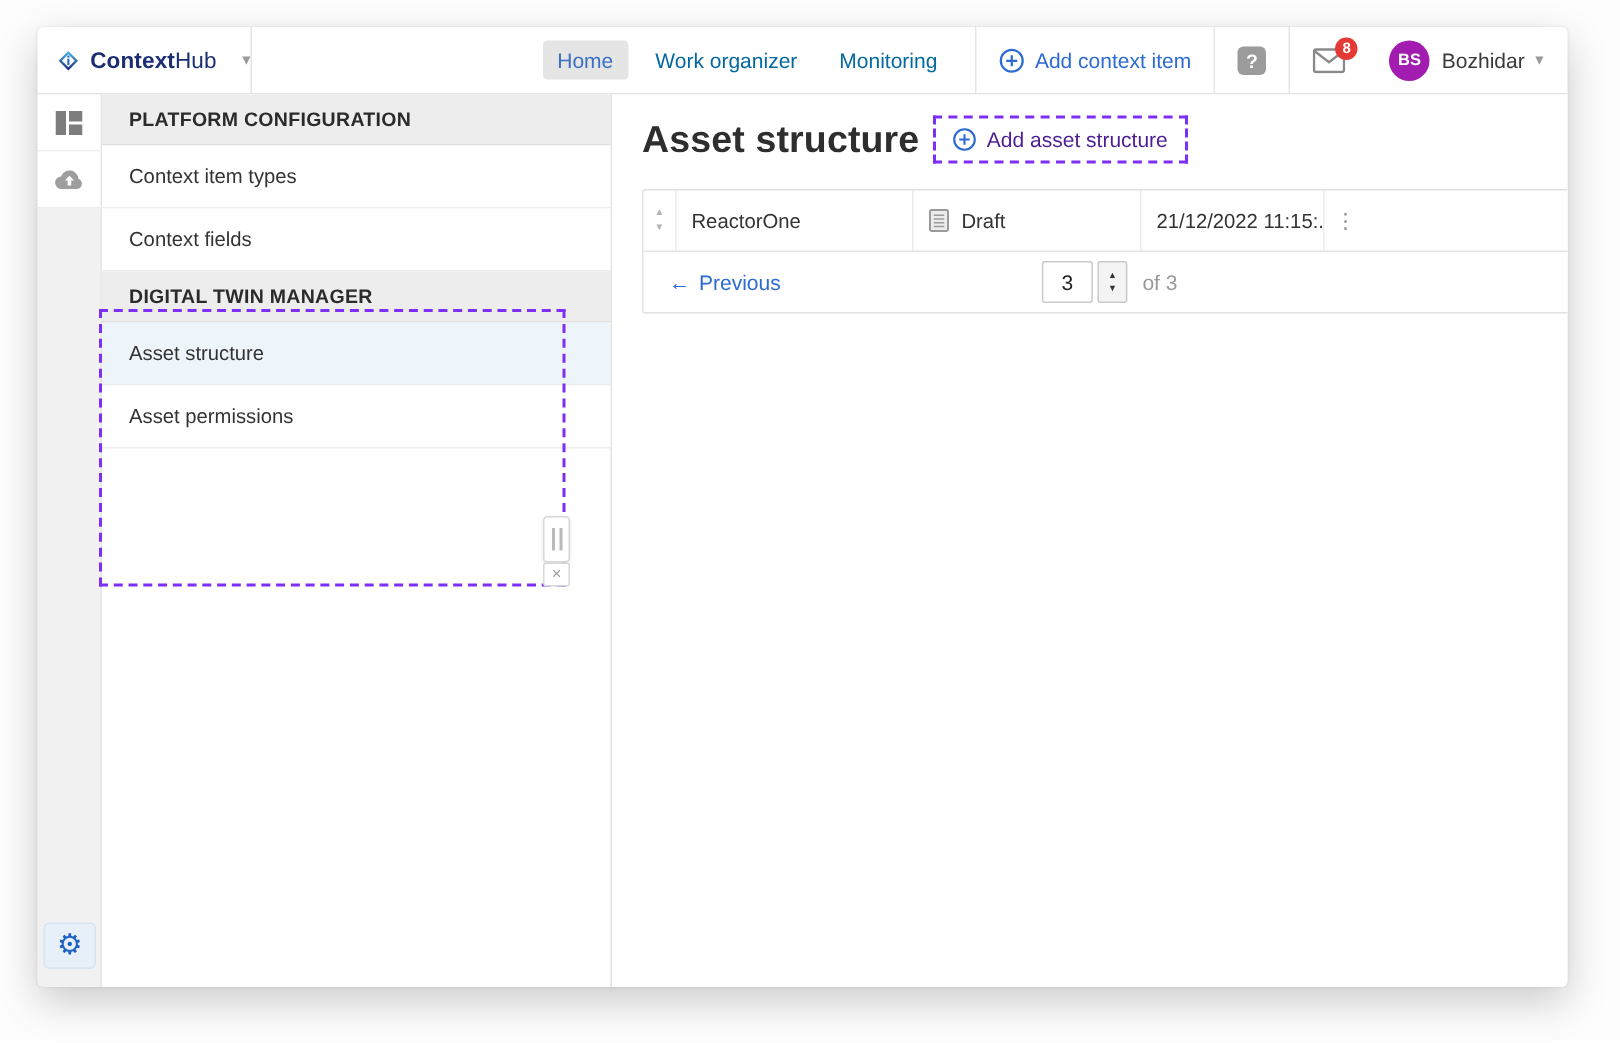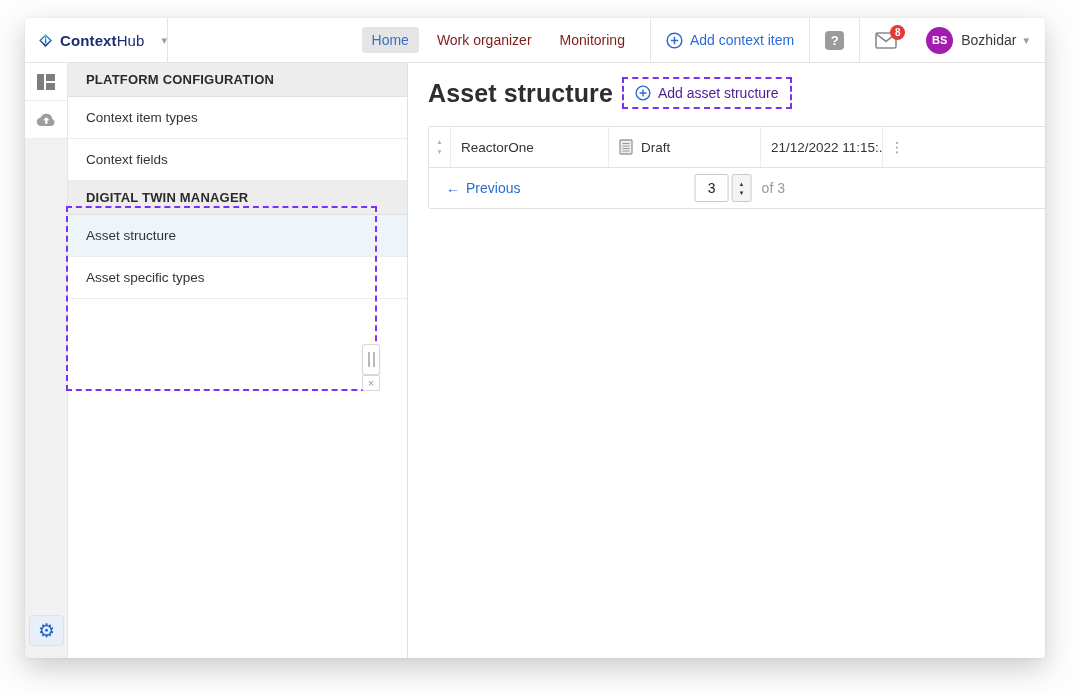--- a/index.html
+++ b/index.html
@@ -10,21 +10,21 @@
 
   
   .topbar { height:45px; display:flex; align-items:stretch; border-bottom:1px solid #e4e4e4; background:#fff; }
   .logo-section { width:143px; border-right:1px solid #e4e4e4; display:flex; align-items:center; padding-left:13px; gap:7px; flex:none; cursor:pointer; }
   .brand { font-size:15px; color:#1c2e72; letter-spacing:.1px; white-space:nowrap; }
   .brand b { font-weight:bold; }
   .chev { color:#9b9b9b; font-size:11px; line-height:1; }
   .logo-section .chev { margin-left:10px; }
 
   .topbar-right { margin-left:auto; display:flex; align-items:center; padding-right:16px; }
-  .nav-tab { font-size:14px; color:#7f1d1d; padding:5px 10px; border-radius:3px; margin-left:8px; cursor:pointer; white-space:nowrap; }
+  .nav-tab { font-size:14px; color:#0369a1; padding:5px 10px; border-radius:3px; margin-left:8px; cursor:pointer; white-space:nowrap; }
   .nav-tab.active { background:#e5e5e5; color:#3a6fc4; }
   .tb-sep { width:1px; align-self:stretch; background:#e6e6e6; margin:0 15px; }
   .add-btn { display:flex; align-items:center; gap:7px; font-size:14px; color:#2b6bd3; cursor:pointer; white-space:nowrap; }
   .help-btn { width:19px; height:19px; border-radius:4px; background:#9b9b9b; color:#fff; font-size:13px; font-weight:bold;
               display:flex; align-items:center; justify-content:center; cursor:pointer; }
   .mail-wrap { position:relative; margin:0 0 0 0; cursor:pointer; display:flex; align-items:center; }
   .badge { position:absolute; top:-7px; right:-8px; min-width:15px; height:15px; border-radius:50%; background:#e53935;
            color:#fff; font-size:10px; font-weight:bold; display:flex; align-items:center; justify-content:center; }
   .avatar { width:27px; height:27px; border-radius:50%; background:#a21caf; color:#fff; font-size:11px; font-weight:bold;
             display:flex; align-items:center; justify-content:center; margin:0 8px 0 29px; cursor:pointer; flex:none; }
@@ -169,21 +169,21 @@
           <span class="gear-glyph">⚙</span>
         </div>
       </div>
 
       <div class="sidebar">
         <div class="side-header">PLATFORM CONFIGURATION</div>
         <div class="side-item">Context item types</div>
         <div class="side-item">Context fields</div>
         <div class="side-header">DIGITAL TWIN MANAGER</div>
         <div class="side-item active">Asset structure</div>
-        <div class="side-item">Asset specific types</div>
+        <div class="side-item">Asset permissions</div>
       </div>
 
       <div class="main">
         <div class="title-row">
           <h1 class="page-title">Asset structure</h1>
           <div class="add-asset-box">
             <svg width="16" height="16" viewBox="0 0 17 17">
               <circle cx="8.5" cy="8.5" r="7.3" fill="none" stroke="#2b6bd3" stroke-width="1.5"></circle>
               <path d="M8.5 4.8v7.4M4.8 8.5h7.4" stroke="#2b6bd3" stroke-width="1.5"></path>
             </svg>

